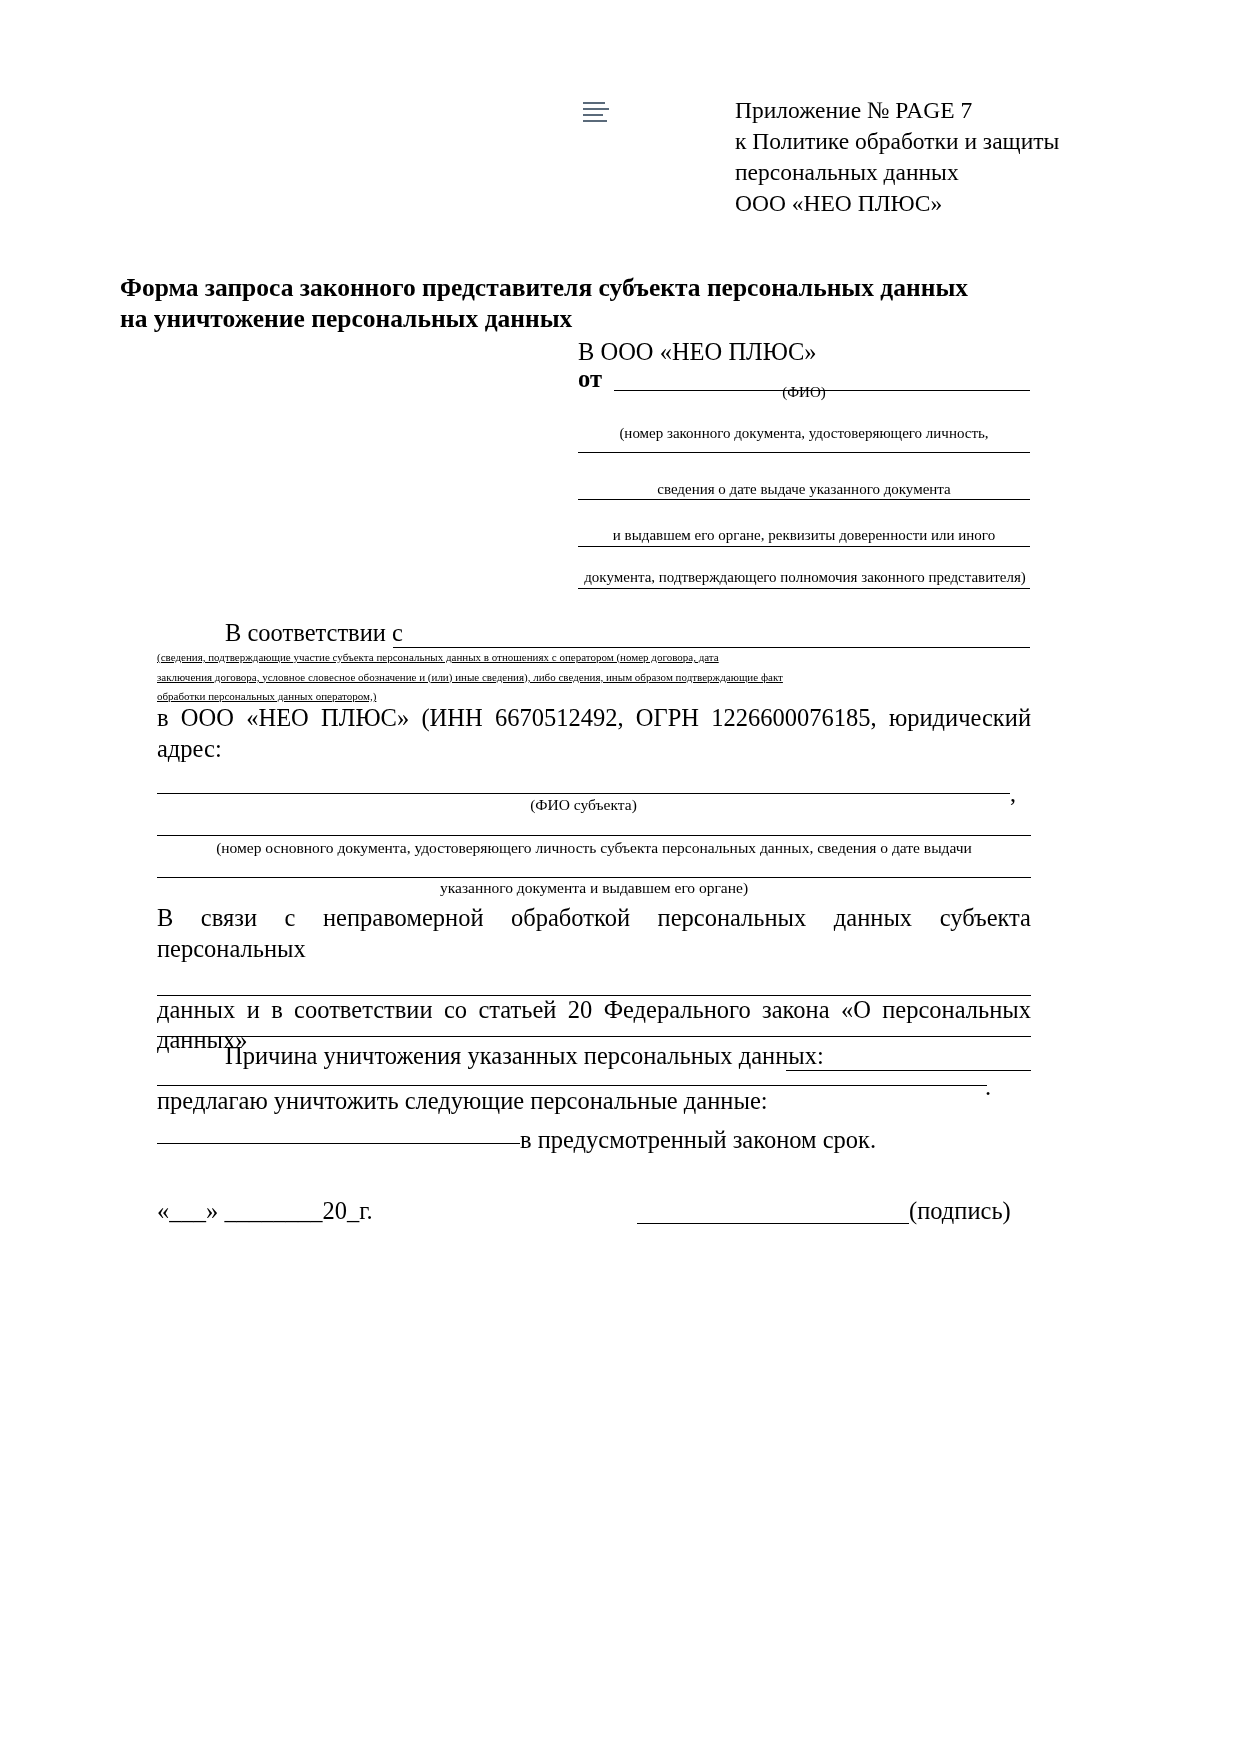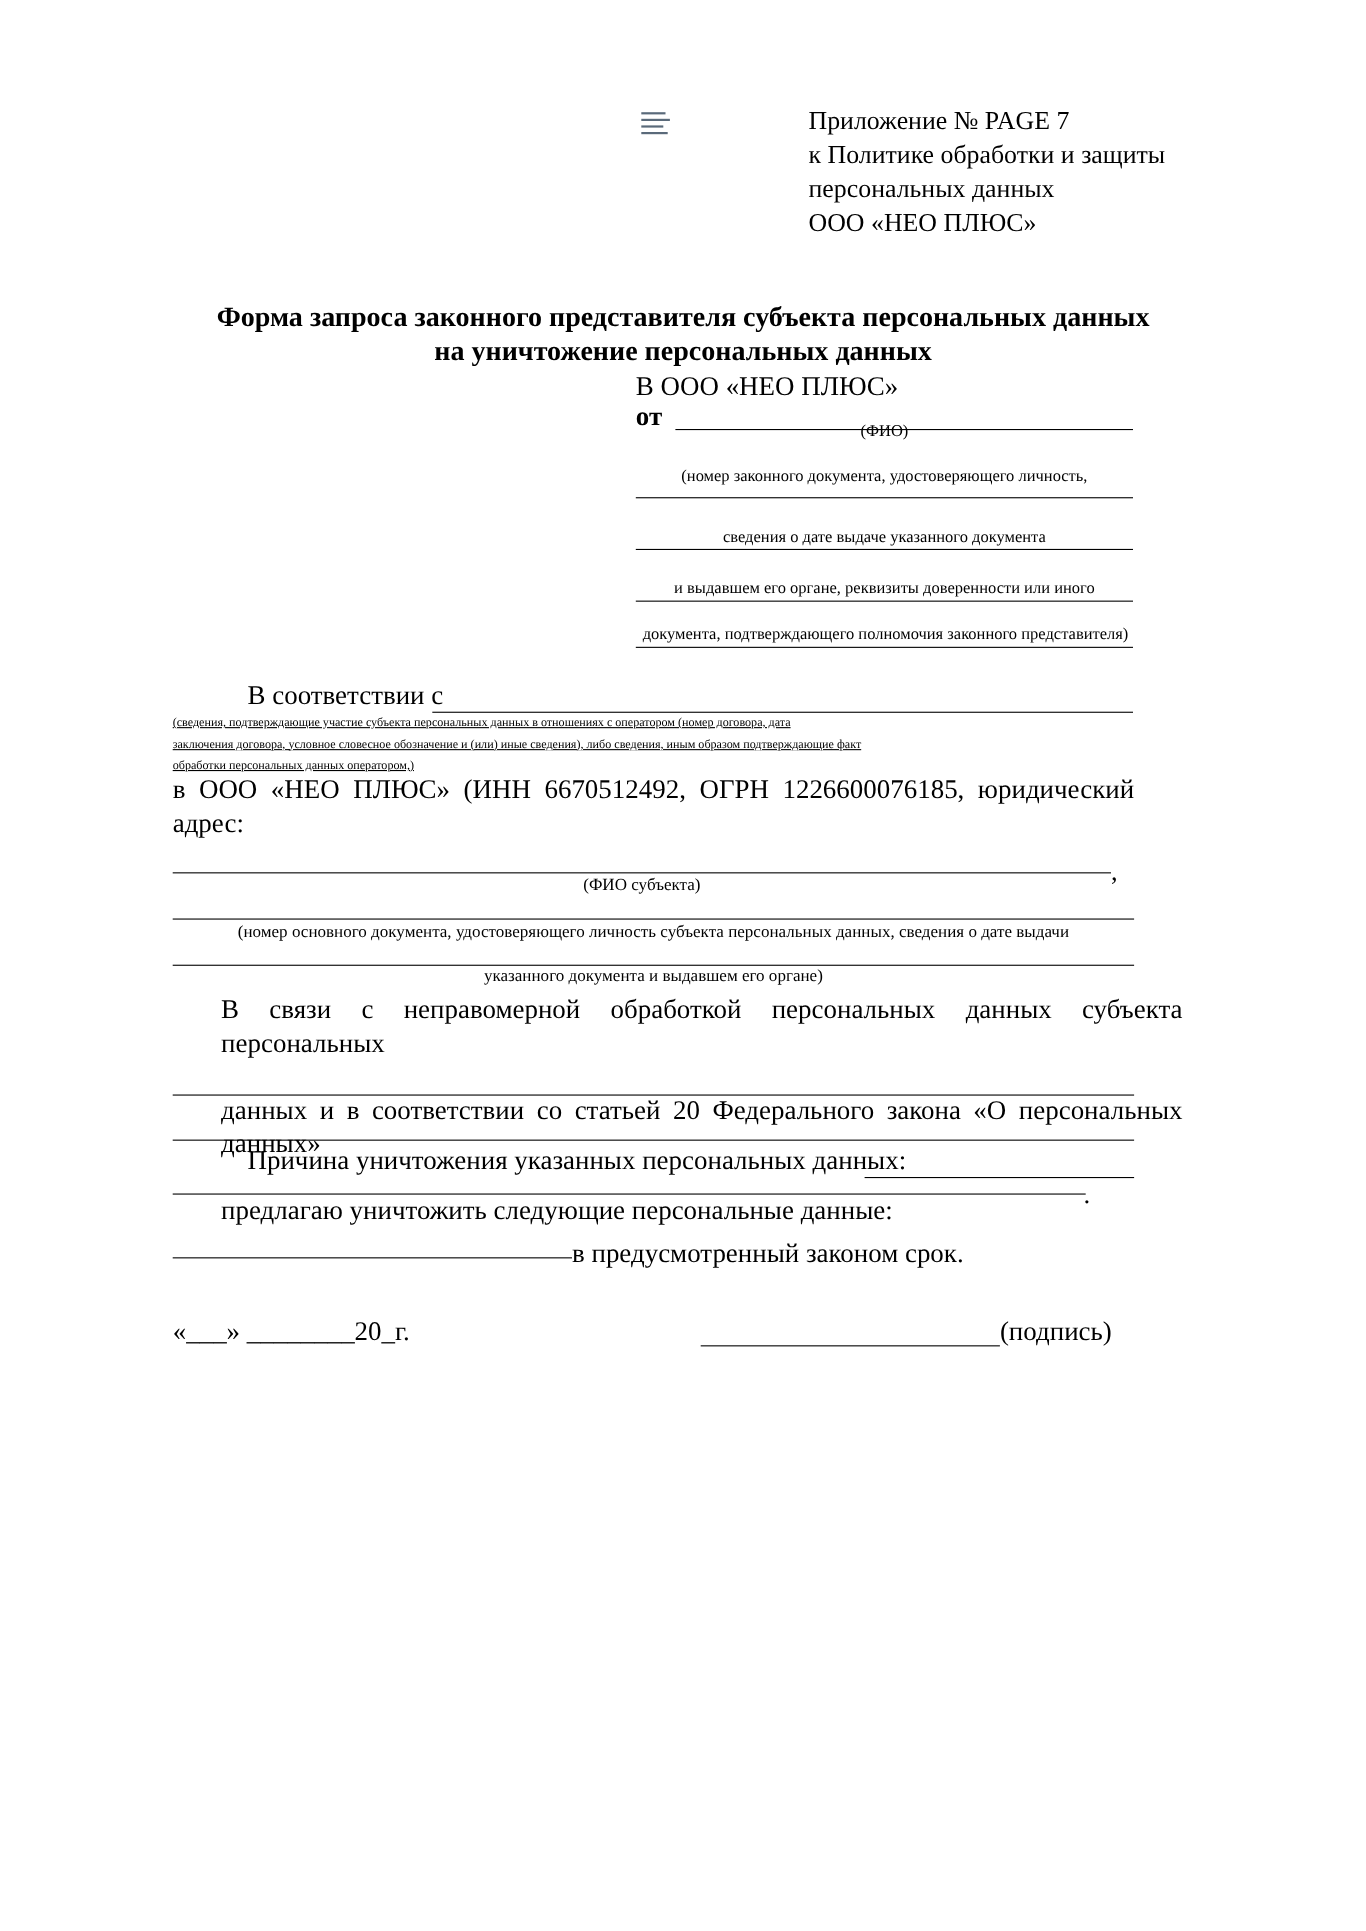--- a/index.html
+++ b/index.html
@@ -55,21 +55,20 @@
     line-height: 31px;
     white-space: nowrap;
   }
 
   
   .title {
     position: absolute;
     top: 272px;
     left: 120px;
     width: 1002px;
-    text-align: center;
     font-weight: bold;
     font-size: 25.5px;
     line-height: 31px;
   }
   .title .l2 { display: block; }
 
   
   .addressee {
     position: absolute;
     top: 337px;
@@ -204,21 +203,21 @@
   <div class="rule-abs" style="top:793px; left:157px; width:853px;"></div>
   <div class="para" style="top:778px; left:1010px; font-size:24px;">,</div>
   <div class="smallc" style="top:795px; left:157px; width:853px;">(ФИО субъекта)</div>
 
   <div class="rule-abs" style="top:835px; left:157px; width:874px;"></div>
   <div class="smallc" style="top:838px; left:157px; width:874px;">(номер основного документа, удостоверяющего личность субъекта персональных данных, сведения о дате выдачи</div>
 
   <div class="rule-abs" style="top:877px; left:157px; width:874px;"></div>
   <div class="smallc" style="top:878px; left:157px; width:874px;">указанного документа и выдавшем его органе)</div>
 
-  <div class="para" style="top:903px; left:157px; width:874px;margin-left:44px;">
+  <div class="para" style="top:903px; left:157px; width:874px;">
     <span class="jl stretch">В связи с неправомерной обработкой персональных данных субъекта персональных</span>
     <span class="jl stretch">данных и в соответствии со статьей 20 Федерального закона «О персональных данных»</span>
     <span class="jl">предлагаю уничтожить следующие персональные данные:</span>
   </div>
 
   <div class="rule-abs" style="top:995px; left:157px; width:874px;"></div>
   <div class="rule-abs" style="top:1036px; left:157px; width:874px;"></div>
 
   <div class="para" style="top:1041px; left:225px;">Причина уничтожения указанных персональных данных:</div>
   <div class="rule-abs" style="top:1070px; left:786px; width:245px;"></div>

